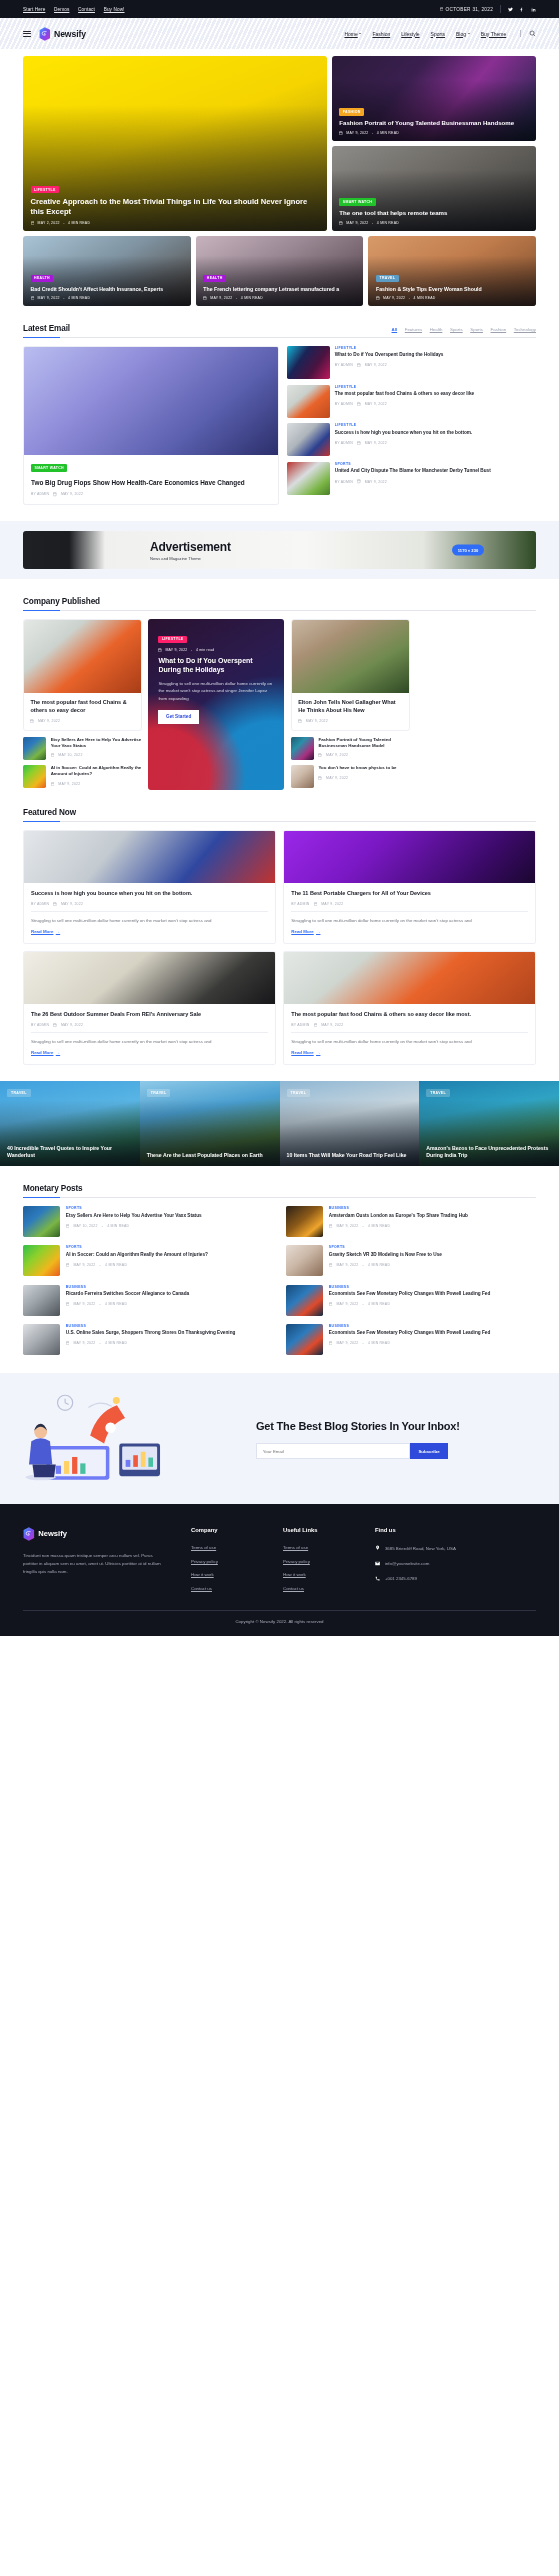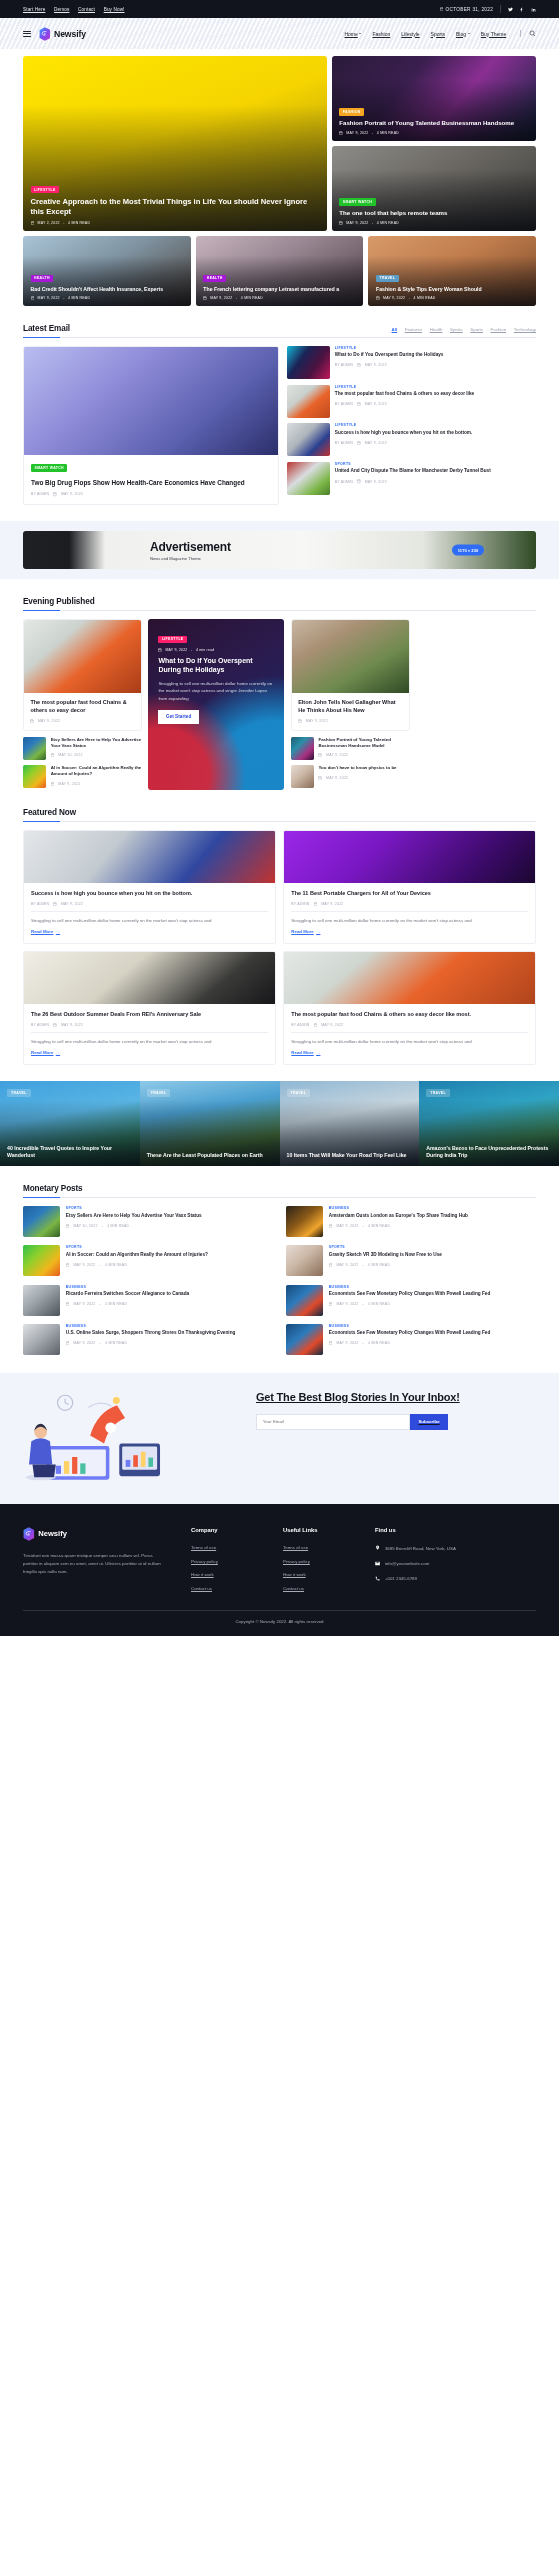--- a/index.html
+++ b/index.html
@@ -201,21 +201,21 @@
 
   
   .fp-grid { display: grid; grid-template-columns: 1fr 1fr; gap: 8.2px 13px; margin-top: 8.2px; }
   .fp-item { display: flex; gap: 5.8px; align-items: flex-start; }
   .fp-thumb { width: 37px; height: 31px; border-radius: 1.7px; flex: none; }
   .fp-cat { font-size: 3.5px; font-weight: 700; color: #2f6df6; letter-spacing: 0.3px; }
   .fp-title { font-size: 4.7px; font-weight: 700; line-height: 1.38; margin-top: 2.3px; color: #1b1d26; }
 
   
   .news { background: #f2f4fb; margin-top: 18.6px; padding: 16.3px 0 15px; }
-  .news-inner { width: 513px; margin: 0 auto; display: flex; align-items: flex-start; gap: 23px; text-decoration: underline; }
+  .news-inner { width: 513px; margin: 0 auto; display: flex; align-items: center; gap: 23px; }
   .news-art { width: 210px; height: 99px; position: relative; }
   .news-right { flex: 1; }
   .news-title { font-size: 11px; font-weight: 800; line-height: 1.28; letter-spacing: -0.2px; color: #14161f; }
   .news-form { display: flex; margin-top: 10px; height: 16.3px; width: 192px; }
   .news-form input {
     flex: 1; border: 0.6px solid #dfe3ef; background: #fff; padding: 0 5.8px;
     font-size: 4.4px; font-family: "Liberation Sans", sans-serif; color: #5c616d; outline: none;
   }
   .news-form button {
     width: 38px; background: #2f4bdc; color: #fff; border: none; font-size: 4.4px; font-weight: 700;
@@ -529,21 +529,21 @@
       <div class="ad-sub">News and Magazine Theme</div>
     </div>
     <div class="ad-size">1170 × 230</div>
   </div>
 </div>
 
 <div class="wrap">
 
   <section>
     <div class="sec-head">
-      <h2 class="sec-title">Evening Published</h2>
+      <h2 class="sec-title">Company Published</h2>
     </div>
     <div class="sec-rule"></div>
 
     <div class="rp">
       <div class="rp-col">
         <article class="rp-card">
           <div class="rp-img img-soup"></div>
           <div class="rp-body">
             <h3 class="rp-title">The most popular fast food Chains &amp; others so easy decor</h3>
             <div class="meta-dark">

